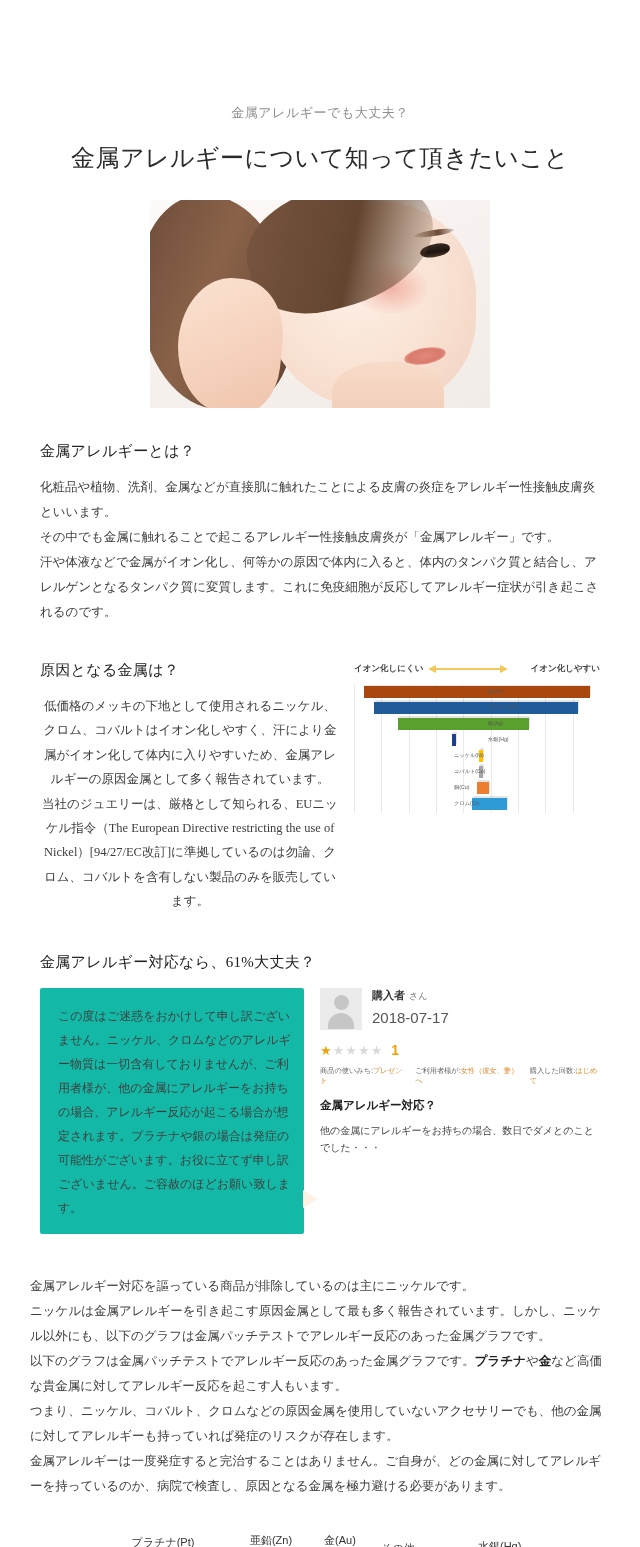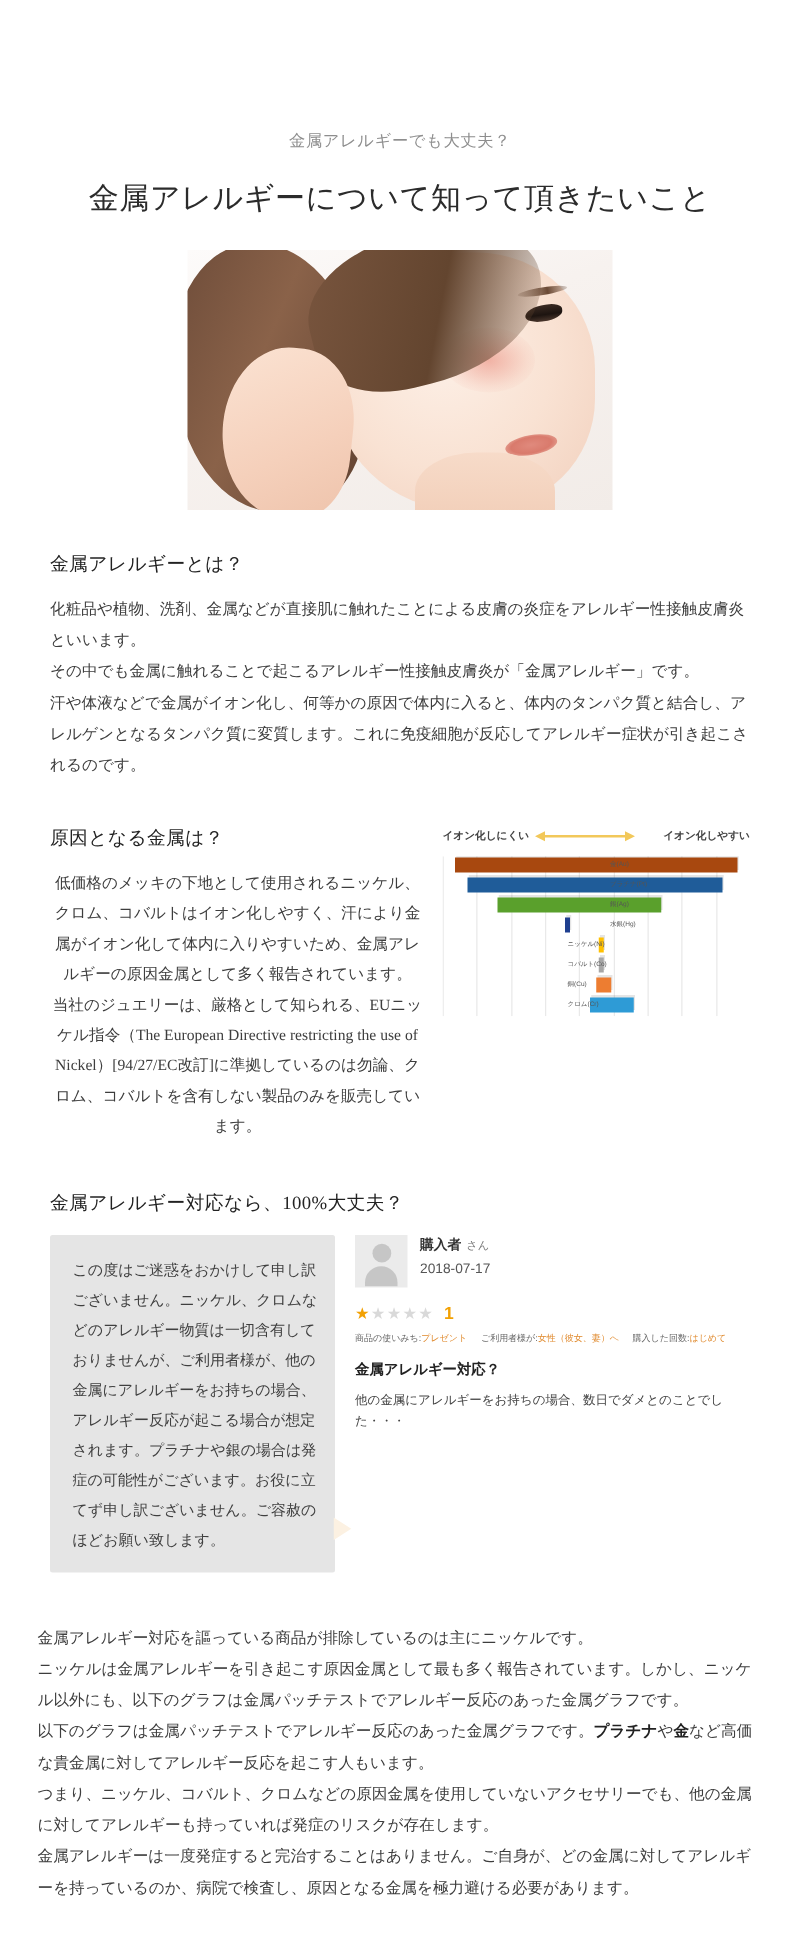--- a/index.html
+++ b/index.html
@@ -132,21 +132,21 @@
   }
   .bar-lab {
     position: absolute; font-size: 5.2px; color: #555; top: 3px;
     font-family: "Liberation Sans", sans-serif; white-space: nowrap;
   }
 
   
   .block-100 { margin-top: 40px; }
   .rev-wrap { display: flex; gap: 16px; margin-top: 16px; align-items: flex-start; }
   .apology {
-    position: relative; width: 228px; background: #e5e5e5;
+    position: relative; width: 264px; background: #14b8a6;
     padding: 16px 12px 14px 18px; border-radius: 2px;
   }
   .apology p {
     margin: 0; font-size: 12px; line-height: 2.0; color: #3f3f3f;
   }
   .apology:after {
     content: ""; position: absolute; right: -13px; bottom: 26px;
     border-width: 9px 0 9px 14px; border-style: solid;
     border-color: transparent transparent transparent #fcf1e2;
   }
@@ -159,21 +159,21 @@
   .avatar .av-h {
     position: absolute; left: 50%; top: 7px; width: 15px; height: 15px;
     margin-left: -7.5px; border-radius: 50%; background: #c6c6c6;
   }
   .avatar .av-b {
     position: absolute; left: 50%; bottom: 1px; width: 26px; height: 16px;
     margin-left: -13px; border-radius: 13px 13px 0 0; background: #c6c6c6;
   }
   .rev-name { font-size: 11px; color: #333; font-weight: 700; }
   .rev-name .san { font-size: 9px; font-weight: 400; color: #777; margin-left: 4px; }
-  .rev-date { font-size: 11px; color: #555; margin-top: 6px; }
+  .rev-date { font-size: 15px; color: #555; margin-top: 6px; }
   .rev-stars { margin-top: 12px; display: flex; align-items: center; gap: 1px; }
   .star { font-size: 13px; line-height: 1; color: #d9d9d9; }
   .star.on { color: #f2a104; }
   .rev-score { font-size: 14px; color: #f2a104; font-weight: 700; margin-left: 8px; }
   .rev-meta { margin-top: 8px; font-size: 7.2px; color: #666; display: flex; gap: 11px; }
   .rev-meta b { font-weight: 400; }
   .rev-meta .val { color: #e08a2e; }
   .rev-title { margin-top: 12px; font-size: 11.5px; font-weight: 700; color: #222; }
   .rev-body { margin-top: 9px; font-size: 10px; color: #444; line-height: 1.7; }
 
@@ -284,21 +284,21 @@
           </div>
           <div class="bar-row">
             <div class="bar" style="left: 118.08px; width: 34.44px; background: rgb(46, 155, 214);"></div>
             <span class="bar-lab" style="left: 100.07px;">クロム(Cr)</span>
           </div>
         </div>
     </div>
   </div>
 
   <div class="sec block-100">
-    <h2 class="sec-h2">金属アレルギー対応なら、100%大丈夫？</h2>
+    <h2 class="sec-h2">金属アレルギー対応なら、61%大丈夫？</h2>
     <div class="rev-wrap">
 
       <div class="apology">
         <p>この度はご迷惑をおかけして申し訳ございません。ニッケル、クロムなどのアレルギー物質は一切含有しておりませんが、ご利用者様が、他の金属にアレルギーをお持ちの場合、アレルギー反応が起こる場合が想定されます。プラチナや銀の場合は発症の可能性がございます。お役に立てず申し訳ございません。ご容赦のほどお願い致します。</p>
       </div>
 
       <div class="review">
         <div class="rev-head">
           <div class="avatar">
             <span class="av-h"></span>

